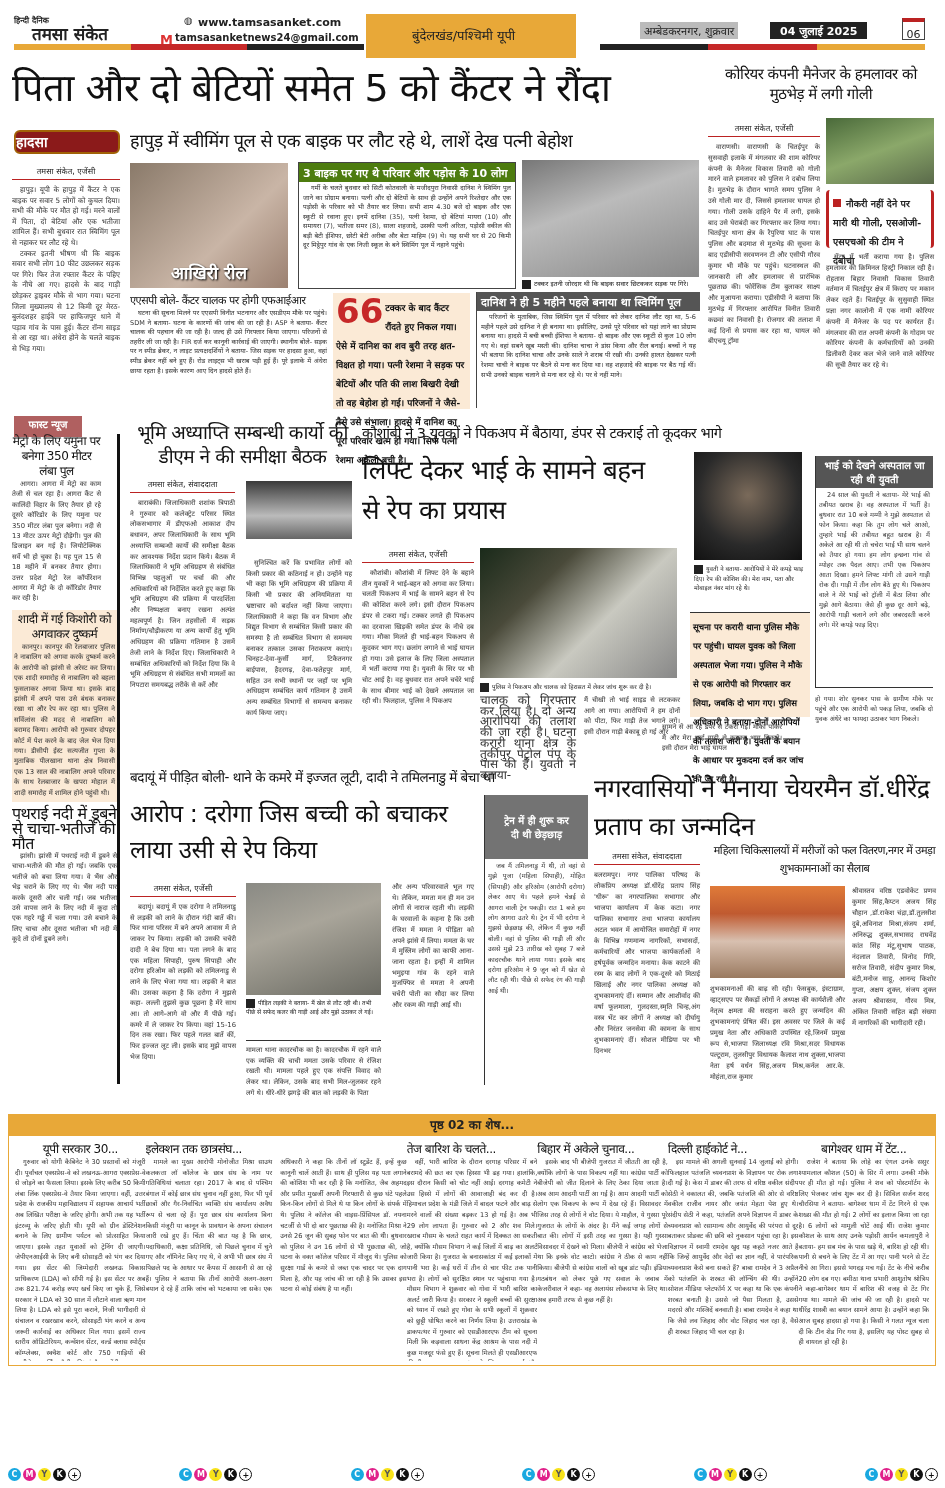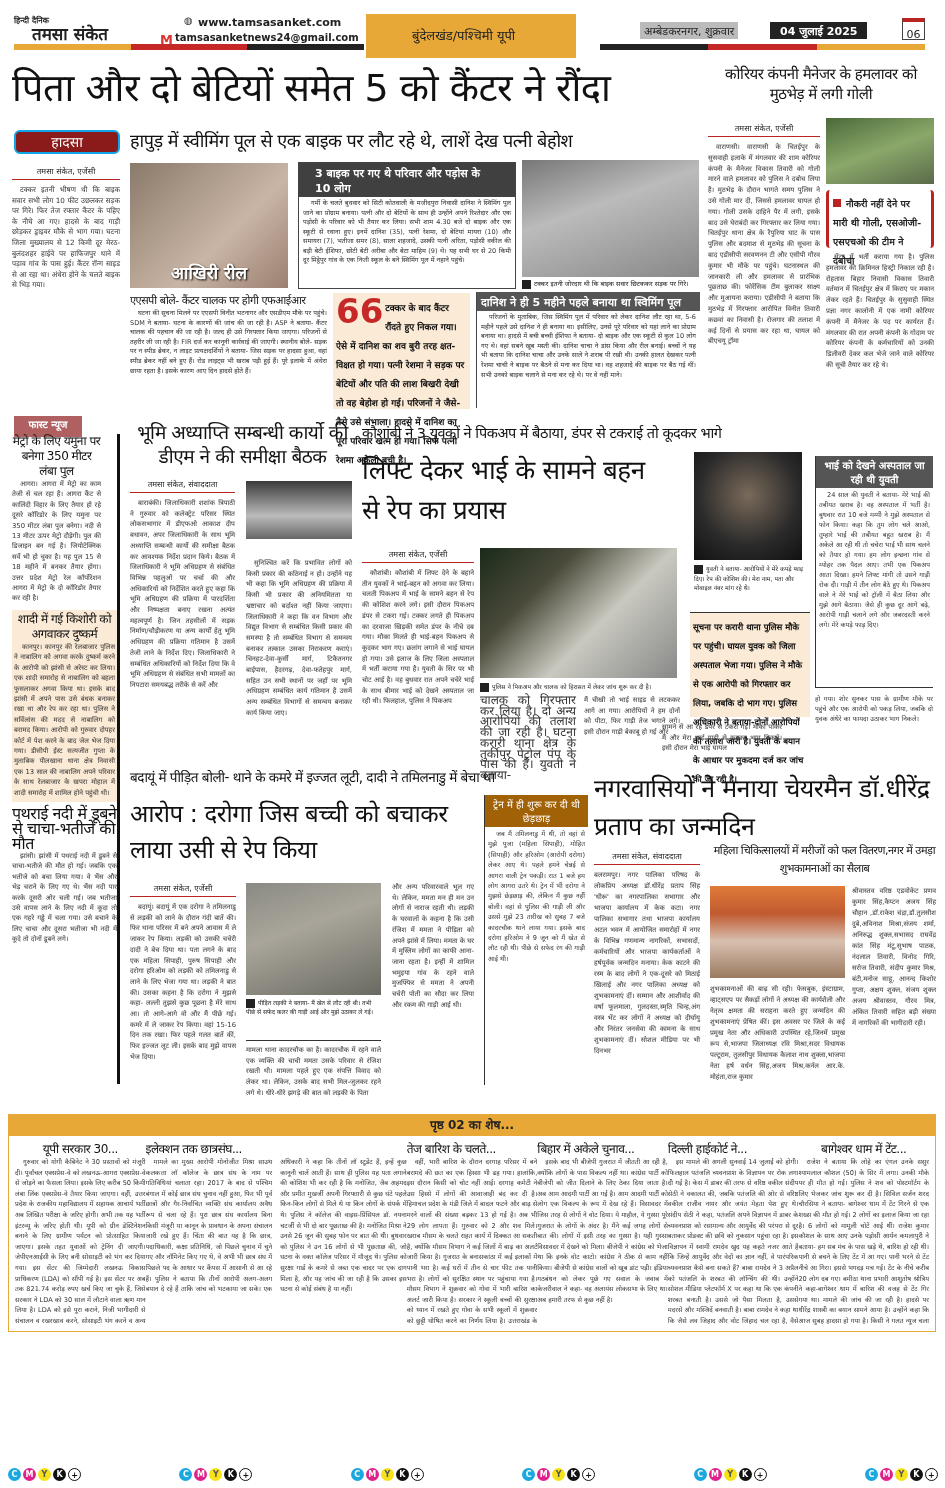--- a/index.html
+++ b/index.html
@@ -38,34 +38,35 @@
 <div class="abs" style="left:600px;top:44px;width:325px;height:6px;display:flex">
   <div style="flex:1;background:#222"></div>
     <div style="flex:1;background:#c62828"></div>
     <div style="flex:1;background:#e8a838"></div>
 </div>
 
 <div class="abs hd" style="left:12px;top:62px;font-size:38px;line-height:52px;white-space:nowrap">पिता और दो बेटियों समेत 5 को कैंटर ने रौंदा</div>
 
 <div class="abs hd" style="left:710px;top:64px;width:222px;font-size:15px;line-height:20px;text-align:center">कोरियर कंपनी मैनेजर के हमलावर को मुठभेड़ में लगी गोली</div>
 
-<div class="abs" style="left:14px;top:130px;width:106px;height:24px;background:#8b1a1a;border:2px solid #0ea5e9;border-radius:6px;color:#fff;font-weight:normal;text-align:center;font-size:14px;line-height:20px"><span>हादसा</span></div>
+<div class="abs" style="left:14px;top:130px;width:106px;height:24px;background:#8b1a1a;border:2px solid #a16207;border-radius:6px;color:#fff;font-weight:bold;font-size:14px;line-height:20px"><span>हादसा</span></div>
 <div class="abs hd" style="left:130px;top:128px;font-size:18px;white-space:nowrap">हापुड़ में स्वीमिंग पूल से एक बाइक पर लौट रहे थे, लाशें देख पत्नी बेहोश</div>
 
 <div class="abs" style="left:12px;top:165px;width:108px">
   <div class="by">तमसा संकेत, एजेंसी</div>
+  <div class="t" style="text-indent:8px">हापुड़। यूपी के हापुड़ में कैंटर ने एक बाइक पर सवार 5 लोगों को कुचल दिया। सभी की मौके पर मौत हो गई। मरने वालों में पिता, दो बेटियां और एक भतीजा शामिल हैं। सभी बुधवार रात स्विमिंग पूल से नहाकर घर लौट रहे थे।</div>
   <div class="t" style="text-indent:8px">टक्कर इतनी भीषण थी कि बाइक सवार सभी लोग 10 फीट उछलकर सड़क पर गिरे। फिर तेज रफ्तार कैंटर के पहिए के नीचे आ गए। हादसे के बाद गाड़ी छोड़कर ड्राइवर मौके से भाग गया। घटना जिला मुख्यालय से 12 किमी दूर मेरठ-बुलंदशहर हाईवे पर हाफिजपुर थाने में पड़ाव गांव के पास हुई। कैंटर रॉन्ग साइड से आ रहा था। अंधेरा होने के चलते बाइक से भिड़ गया।</div>
 </div>
 
 <div class="abs photo" style="left:130px;top:163px;width:158px;height:125px;background:linear-gradient(135deg,#8a7a6a,#c9b5a6 60%,#9b8070)">
   <div style="position:absolute;bottom:4px;left:0;right:0;text-align:center;color:#fff;font-weight:bold;font-size:17px;text-shadow:1px 1px 2px #000">आखिरी रील</div>
 </div>
 
 <div class="abs" style="left:298px;top:162px;width:218px;height:127px;border:1px solid #444">
-  <div style="background:#404040;color:#fff;font-size:11px;font-weight:bold;padding:2px 16px">3 बाइक पर गए थे परिवार और पड़ोस के 10 लोग</div>
+  <div style="background:#4d7c0f;color:#fff;font-size:11px;font-weight:bold;padding:2px 4px">3 बाइक पर गए थे परिवार और पड़ोस के 10 लोग</div>
   <div class="t" style="padding:2px 4px;font-size:6.5px;line-height:9.5px;text-indent:8px">गर्मी के चलते बुधवार को सिटी कोतवाली के मजीदपुरा निवासी दानिश ने स्विमिंग पूल जाने का प्रोग्राम बनाया। पत्नी और दो बेटियों के साथ ही उन्होंने अपने रिश्तेदार और एक पड़ोसी के परिवार को भी तैयार कर लिया। सभी शाम 4.30 बजे दो बाइक और एक स्कूटी से रवाना हुए। इनमें दानिश (35), पत्नी रेशमा, दो बेटियां मायरा (10) और समायरा (7), भतीजा समर (8), साला शहजादे, उसकी पत्नी अरिता, पड़ोसी वकील की बड़ी बेटी ईशिफा, छोटी बेटी अरीबा और बेटा माहिम (9) थे। यह सभी घर से 20 किमी दूर मिट्ठेपुर गांव के एक निजी स्कूल के बने स्विमिंग पूल में नहाने पहुंचे।</div>
 </div>
 
 <div class="abs photo" style="left:522px;top:160px;width:177px;height:117px;background:linear-gradient(160deg,#777,#bbb 40%,#888)"></div>
 <div class="abs cap" style="left:522px;top:279px;width:180px;font-size:6.5px">टक्कर इतनी जोरदार थी कि बाइक सवार छिटककर सड़क पर गिरे।</div>
 
 <div class="abs" style="left:130px;top:292px;width:197px">
   <div class="hd" style="font-size:11px;margin-bottom:2px">एएसपी बोले- कैंटर चालक पर होगी एफआईआर</div>
   <div class="t" style="font-size:6.5px;line-height:9.6px;text-indent:8px">घटना की सूचना मिलने पर एएसपी विनीत भटनागर और एसडीएम मौके पर पहुंचे। SDM ने बताया- घटना के कारणों की जांच की जा रही है। ASP ने बताया- कैंटर चालक की पहचान की जा रही है। जल्द ही उसे गिरफ्तार किया जाएगा। परिजनों से तहरीर ली जा रही है। FIR दर्ज कर कानूनी कार्रवाई की जाएगी। स्थानीय बोले- सड़क पर न स्पीड ब्रेकर, न लाइट प्रत्यक्षदर्शियों ने बताया- जिस सड़क पर हादसा हुआ, वहां स्पीड ब्रेकर नहीं बने हुए हैं। रोड लाइट्स भी खराब पड़ी हुई हैं। पूरे इलाके में अंधेरा छाया रहता है। इसके कारण आए दिन हादसे होते हैं।</div>
 </div>
@@ -141,36 +142,36 @@
 <div class="abs hd" style="left:130px;top:796px;width:345px;font-size:24px;line-height:36px">आरोप : दरोगा जिस बच्ची को बचाकर लाया उसी से रेप किया</div>
 <div class="abs" style="left:130px;top:882px;width:106px">
   <div class="by">तमसा संकेत, एजेंसी</div>
   <div class="t" style="text-indent:8px;font-size:6.8px;line-height:10.7px">बदायूं। बदायूं में एक दरोगा ने तमिलनाडु से लड़की को लाने के दौरान गंदी बातें की। फिर थाना परिसर में बने अपने आवास में ले जाकर रेप किया। लड़की को उसकी चचेरी दादी ने बेच दिया था। पता लगने के बाद एक महिला सिपाही, पुरुष सिपाही और दरोगा हरिओम को लड़की को तमिलनाडु से लाने के लिए भेजा गया था। लड़की ने बात की। उसका कहना है कि दरोगा ने मुझसे कहा- लल्ली तुझसे कुछ पूछना है मेरे साथ आ। तो आगे-आगे वो और मैं पीछे गई। कमरे में ले जाकर रेप किया। वहां 15-16 दिन तक रखा। फिर पहले गलत बातें कीं, फिर इज्जत लूट ली। इसके बाद मुझे वापस भेज दिया।</div>
 </div>
 <div class="abs photo" style="left:246px;top:883px;width:135px;height:112px;background:linear-gradient(160deg,#8a8a84,#a9a59a 40%,#6a6a62)"></div>
 <div class="abs cap" style="left:246px;top:999px;width:130px;font-size:6px;line-height:8.5px">पीड़ित लड़की ने बताया- मैं खेत से लौट रही थी। तभी पीछे से सफेद कलर की गाड़ी आई और मुझे उठाकर ले गई।</div>
 <div class="abs t" style="left:246px;top:1040px;width:135px;font-size:6.8px;line-height:10.7px;border-top:1px solid #333;padding-top:4px">मामला थाना कादरचौक का है। कादरचौक में रहने वाले एक व्यक्ति की चाची ममता उसके परिवार से रंजिश रखती थी। मामला पहले हुए एक संपत्ति विवाद को लेकर था। लेकिन, उसके बाद सभी मिल-जुलकर रहने लगे थे। धीरे-धीरे झगड़े की बात को लड़की के पिता</div>
 <div class="abs t" style="left:392px;top:882px;width:82px;font-size:6.8px;line-height:10.7px">और अन्य परिवारवाले भूल गए थे। लेकिन, ममता मन ही मन उन लोगों से नाराज रहती थी। लड़की के घरवालों के कहना है कि उसी रंजिश में ममता ने पीड़िता को अपने झांसे में लिया। ममता के घर में मुस्लिम लोगों का काफी आना-जाना रहता है। इन्हीं में शामिल भमुइया गांव के रहने वाले मुजफ्फिर से ममता ने अपनी चचेरी पोती का सौदा कर लिया और रकम की गाड़ी आई थी।</div>
 <div class="abs" style="left:484px;top:795px;width:104px;height:290px;border-left:1px solid #333">
-  <div style="background:#a16207;color:#fff;font-size:10px;font-weight:normal;text-align:center;padding:2px">ट्रेन में ही शुरू कर दी थी छेड़छाड़</div>
+  <div style="background:#737373;color:#fff;font-size:10px;font-weight:bold;text-align:center;padding:18px">ट्रेन में ही शुरू कर दी थी छेड़छाड़</div>
   <div class="t" style="padding:2px 3px;text-indent:8px;font-size:6.6px;line-height:10.4px">जब मैं तमिलनाडु में थी, तो वहां से मुझे पूजा (महिला सिपाही), मोहित (सिपाही) और हरिओम (आरोपी दरोगा) लेकर आए थे। पहले हमने चेन्नई से आगरा वाली ट्रेन पकड़ी। रात 1 बजे हम लोग आगरा उतरे थे। ट्रेन में भी दरोगा ने मुझसे छेड़छाड़ की, लेकिन मैं कुछ नहीं बोली। वहां से पुलिस की गाड़ी ली और उससे मुझे 23 तारीख को सुबह 7 बजे कादरचौक थाने लाया गया। इसके बाद दरोगा हरिओम ने 9 जून को मैं खेत से लौट रही थी। पीछे से सफेद रंग की गाड़ी आई थी।</div>
 </div>
 
 <div class="abs hd" style="left:594px;top:770px;width:340px;font-size:25px;line-height:38px">नगरवासियों ने मनाया चेयरमैन डॉ.धीरेंद्र प्रताप का जन्मदिन</div>
 <div class="abs hd" style="left:712px;top:842px;width:225px;font-size:11px;line-height:18px;text-align:center">महिला चिकित्सालयों में मरीजों को फल वितरण,नगर में उमड़ा शुभकामनाओं का सैलाब</div>
 <div class="abs" style="left:594px;top:850px;width:106px">
   <div class="by">तमसा संकेत, संवाददाता</div>
   <div class="t" style="font-size:6.8px;line-height:11px">बलरामपुर। नगर पालिका परिषद के लोकप्रिय अध्यक्ष डॉ.धीरेंद्र प्रताप सिंह 'धीरू' का नगरपालिका सभागार और भाजपा कार्यालय में केक कटा। नगर पालिका सभागार तथा भाजपा कार्यालय अटल भवन में आयोजित समारोहों में नगर के विभिन्न गणमान्य नागरिकों, सभासदों, कर्मचारियों और भाजपा कार्यकर्ताओं ने हर्षपूर्वक जन्मदिन मनाया। केक काटने की रस्म के बाद लोगों ने एक-दूसरे को मिठाई खिलाई और नगर पालिका अध्यक्ष को शुभकामनाएं दीं। सम्मान और आशीर्वाद की वर्षा फूलमाला, गुलदस्ता,स्मृति चिन्ह,अंग वस्त्र भेंट कर लोगों ने अध्यक्ष को दीर्घायु और निरंतर जनसेवा की कामना के साथ शुभकामनाएं दीं। सोशल मीडिया पर भी दिनभर</div>
 </div>
 <div class="abs photo" style="left:710px;top:886px;width:135px;height:92px;background:linear-gradient(180deg,#e07b39,#c05a30 30%,#d8c0b0 60%,#9a7a60)"></div>
 <div class="abs t" style="left:710px;top:984px;width:135px;font-size:6.8px;line-height:11px">शुभकामनाओं की बाढ़ सी रही। फेसबुक, इंस्टाग्राम, व्हाट्सएप पर सैकड़ों लोगों ने अध्यक्ष की कार्यशैली और नेतृत्व क्षमता की सराहना करते हुए जन्मदिन की शुभकामनाएं प्रेषित कीं। इस अवसर पर जिले के कई प्रमुख नेता और अधिकारी उपस्थित रहे,जिनमें प्रमुख रूप से,भाजपा जिलाध्यक्ष रवि मिश्रा,सदर विधायक पल्टूराम, तुलसीपुर विधायक कैलाश नाथ शुक्ला,भाजपा नेता हर्ष वर्धन सिंह,अजय मिश्र,कर्नल आर.के. मोहंता,राज कुमार</div>
 <div class="abs t" style="left:852px;top:886px;width:84px;font-size:6.8px;line-height:11px">श्रीवास्तव वरिष्ठ एडवोकेट प्रणव कुमार सिंह,कैप्टन अजय सिंह चौहान ,डॉ.राकेश चंद्रा,डॉ.तुलसीश दुबे,अविनाश मिश्रा,संजय शर्मा, अनिरुद्ध शुक्ल,सभासद राघवेंद्र कांत सिंह मंटू,सुभाष पाठक, नंदलाल तिवारी, विनोद गिरि, सरोज तिवारी, संदीप कुमार मिश्र, बंटी,मनोज साहू, आनन्द किशोर गुप्ता, अक्षय शुक्ल, संजय शुक्ल अजय श्रीवास्तव, गौरव मित्र, अंकित तिवारी सहित बड़ी संख्या में नागरिकों की भागीदारी रही।</div>
 
 <div class="abs" style="left:8px;top:1114px;width:928px;height:22px;background:#e8a838;text-align:center;font-size:12px;line-height:22px;font-weight:bold;color:#222"><span>पृष्ठ 02 का शेष...</span></div>
-<div class="abs" style="left:8px;top:1136px;width:928px;height:196px;border:1px solid #e8a838;border-top:none;overflow:hidden;display:grid;grid-template-columns:repeat(7,1fr);padding:4px 6px">
+<div class="abs" style="left:8px;top:1136px;width:928px;height:230px;border:1px solid #e8a838;border-top:none;overflow:hidden;display:grid;grid-template-columns:repeat(7,1fr);padding:4px 6px">
   <div style="overflow:hidden">
     <div class="hd" style="font-size:12px;text-align:center">यूपी सरकार 30...</div>
     <div class="t" style="font-size:6.6px;line-height:10.6px;text-indent:8px">गुरुवार को योगी कैबिनेट ने 30 प्रस्तावों को मंजूरी दी। पूर्वांचल एक्सप्रेस-वे को लखनऊ-आगरा एक्सप्रेस-वे से जोड़ने का फैसला लिया। इसके लिए करीब 50 किमी लंबा लिंक एक्सप्रेस-वे तैयार किया जाएगा। वहीं, उत्तर प्रदेश के राजकीय महाविद्यालय में सहायक आचार्य भर्ती अब लिखित परीक्षा के जरिए होगी। अभी तक यह भर्ती इंटरव्यू के जरिए होती थी। यूपी को ग्रीन डेस्टिनेशन बनाने के लिए ग्रामीण पर्यटन को प्रोत्साहित किया जाएगा। इसके तहत युवाओं को ट्रेनिंग दी जाएगी। जेपीएनआईसी के लिए बनी सोसाइटी को भंग कर दिया गया। इस सेंटर की जिम्मेदारी लखनऊ विकास प्राधिकरण (LDA) को सौंपी गई है। इस सेंटर पर अब तक 821.74 करोड़ रुपए खर्च किए जा चुके हैं, जिसे सरकार ने LDA को 30 साल में लौटाने वाला ऋण मान लिया है। LDA को इसे पूरा कराने, निजी भागीदारी से संचालन व रखरखाव करने, सोसाइटी भंग करने व अन्य जरूरी कार्रवाई का अधिकार मिल गया। इसमें राज्य स्तरीय ऑडिटोरियम, कन्वेंशन सेंटर, वर्ल्ड क्लास स्पोर्ट्स कॉम्प्लेक्स, स्क्वैश कोर्ट और 750 गाड़ियों की मल्टीलेवल पार्किंग जैसी सुविधाएं तैयार होंगी।</div>
   </div>
   <div style="overflow:hidden;grid-column:span 2">
     <div class="hd" style="font-size:12px">इलेक्शन तक छात्रसंघ...</div>
     <div class="t" style="font-size:6.6px;line-height:10.6px;column-count:2;column-gap:8px;text-indent:8px">मामले का मुख्य आरोपी मोनोजीत मिश्रा साउथ कलकत्ता लॉ कॉलेज के छात्र संघ के नाम पर गतिविधियां चलाता रहा। 2017 के बाद से पश्चिम बंगाल में कोई छात्र संघ चुनाव नहीं हुआ, फिर भी पूर्व छात्रों और गैर-निर्वाचित व्यक्ति संघ कार्यालय अवैध रूप से चला रहे हैं। पूरा छात्र संघ कार्यालय बिना किसी मंजूरी या कानून के प्रावधान के अपना संचालन जारी रखे हुए हैं। चिंता की बात यह है कि छात्र, पदाधिकारी, कक्षा प्रतिनिधि, जो पिछले चुनाव में चुने गए और नॉमिनेट किए गए थे, वे अभी भी छात्र संघ में पिछले पद के आधार पर कैंपस में आसानी से आ रहे हैं। पुलिस ने बताया कि तीनों आरोपी अलग-अलग बयान दे रहे हैं ताकि जांच को भटकाया जा सके। एक अधिकारी ने कहा कि तीनों लॉ स्टूडेंट हैं, इन्हें कुछ कानूनी चालें आती हैं। साथ ही पुलिस यह पता लगाने की कोशिश भी कर रही है कि मनोजित, जैब अहमद और प्रमीत मुखर्जी अपनी गिरफ्तारी से कुछ घंटे पहले किन-किन लोगों से मिले थे या किन लोगों के संपर्क में थे। पुलिस ने कॉलेज की वाइस-प्रिंसिपल डॉ. नयना चटर्जी से भी दो बार पूछताछ की है। मनोजित मिश्रा ने उनसे 26 जून की सुबह फोन पर बात की थी। बुधवार को पुलिस ने उन 16 लोगों से भी पूछताछ की, जो घटना के वक्त कॉलेज परिसर में मौजूद थे। पुलिस को सुरक्षा गार्ड के कमरे से जब्त एक चादर पर एक दाग मिला है, और यह जांच की जा रही है कि उसका इस घटना से कोई संबंध है या नहीं।</div>
   </div>
   <div style="overflow:hidden">
     <div class="hd" style="font-size:12px">तेज बारिश के चलते...</div>

